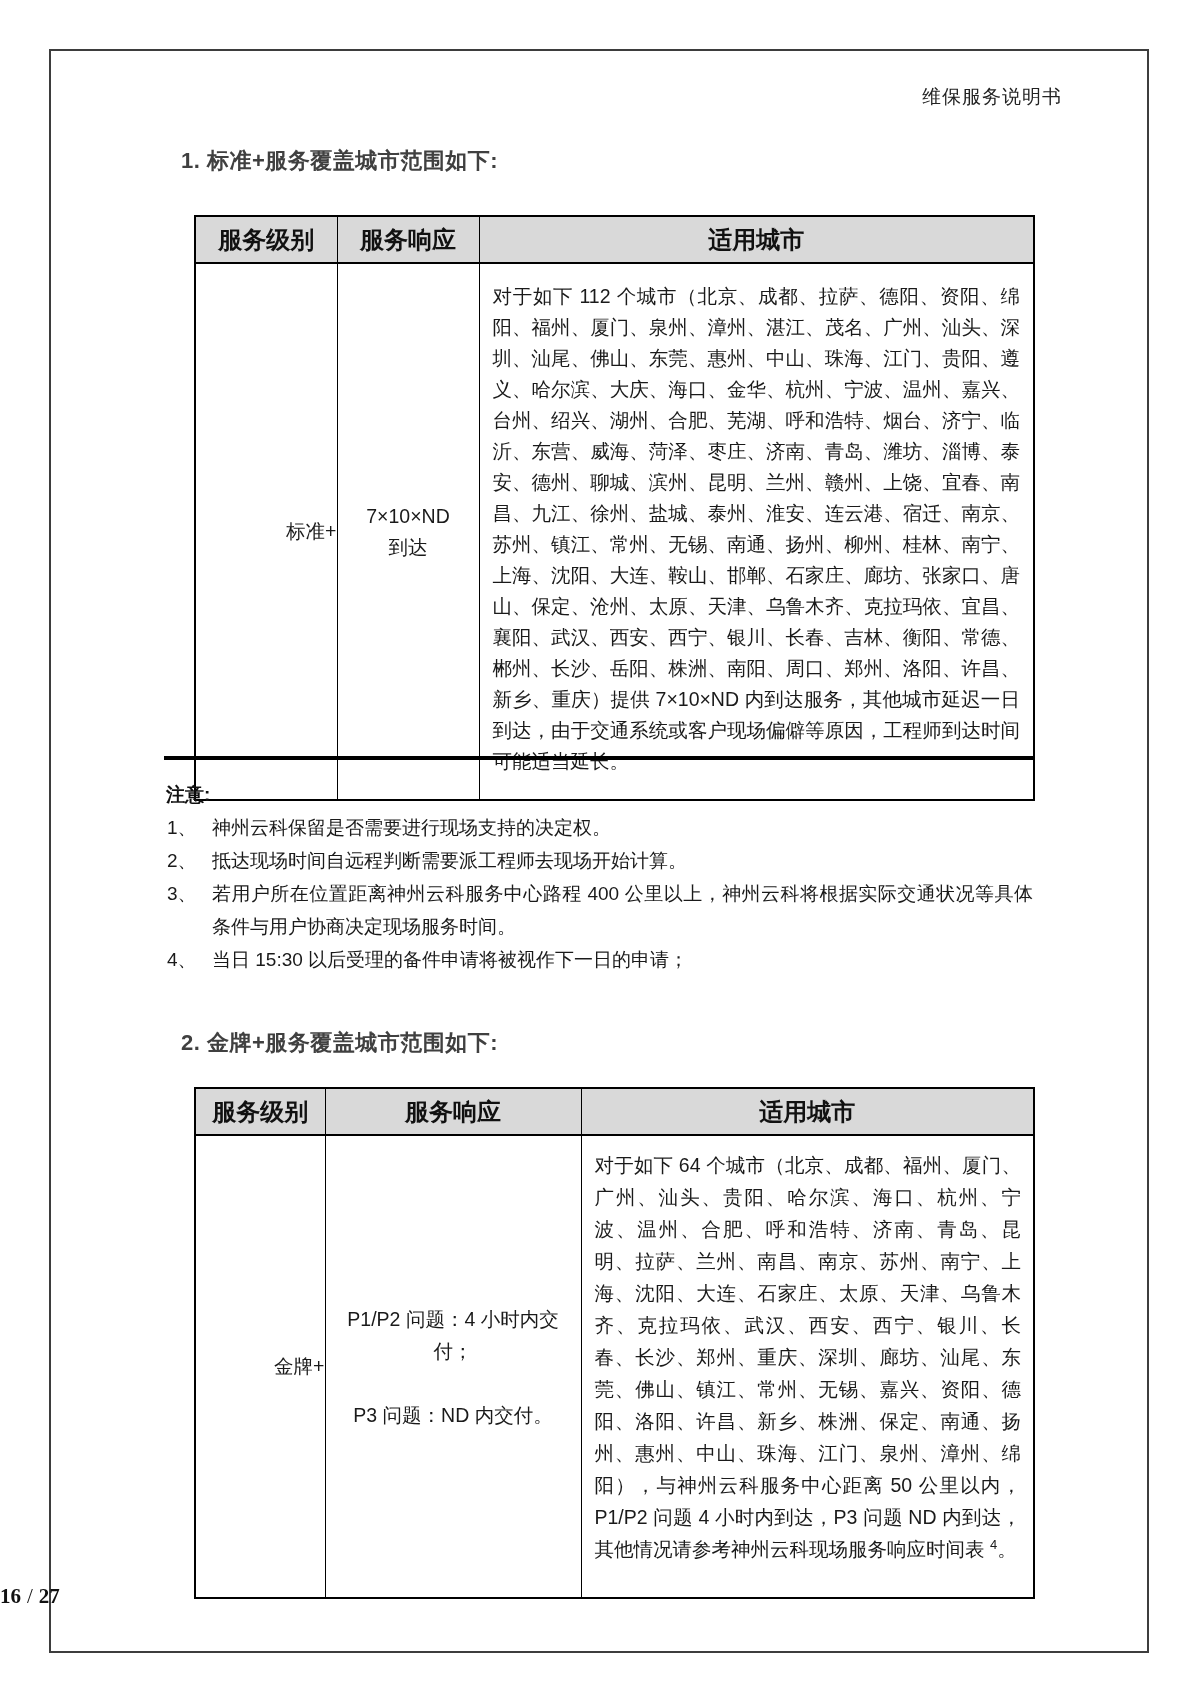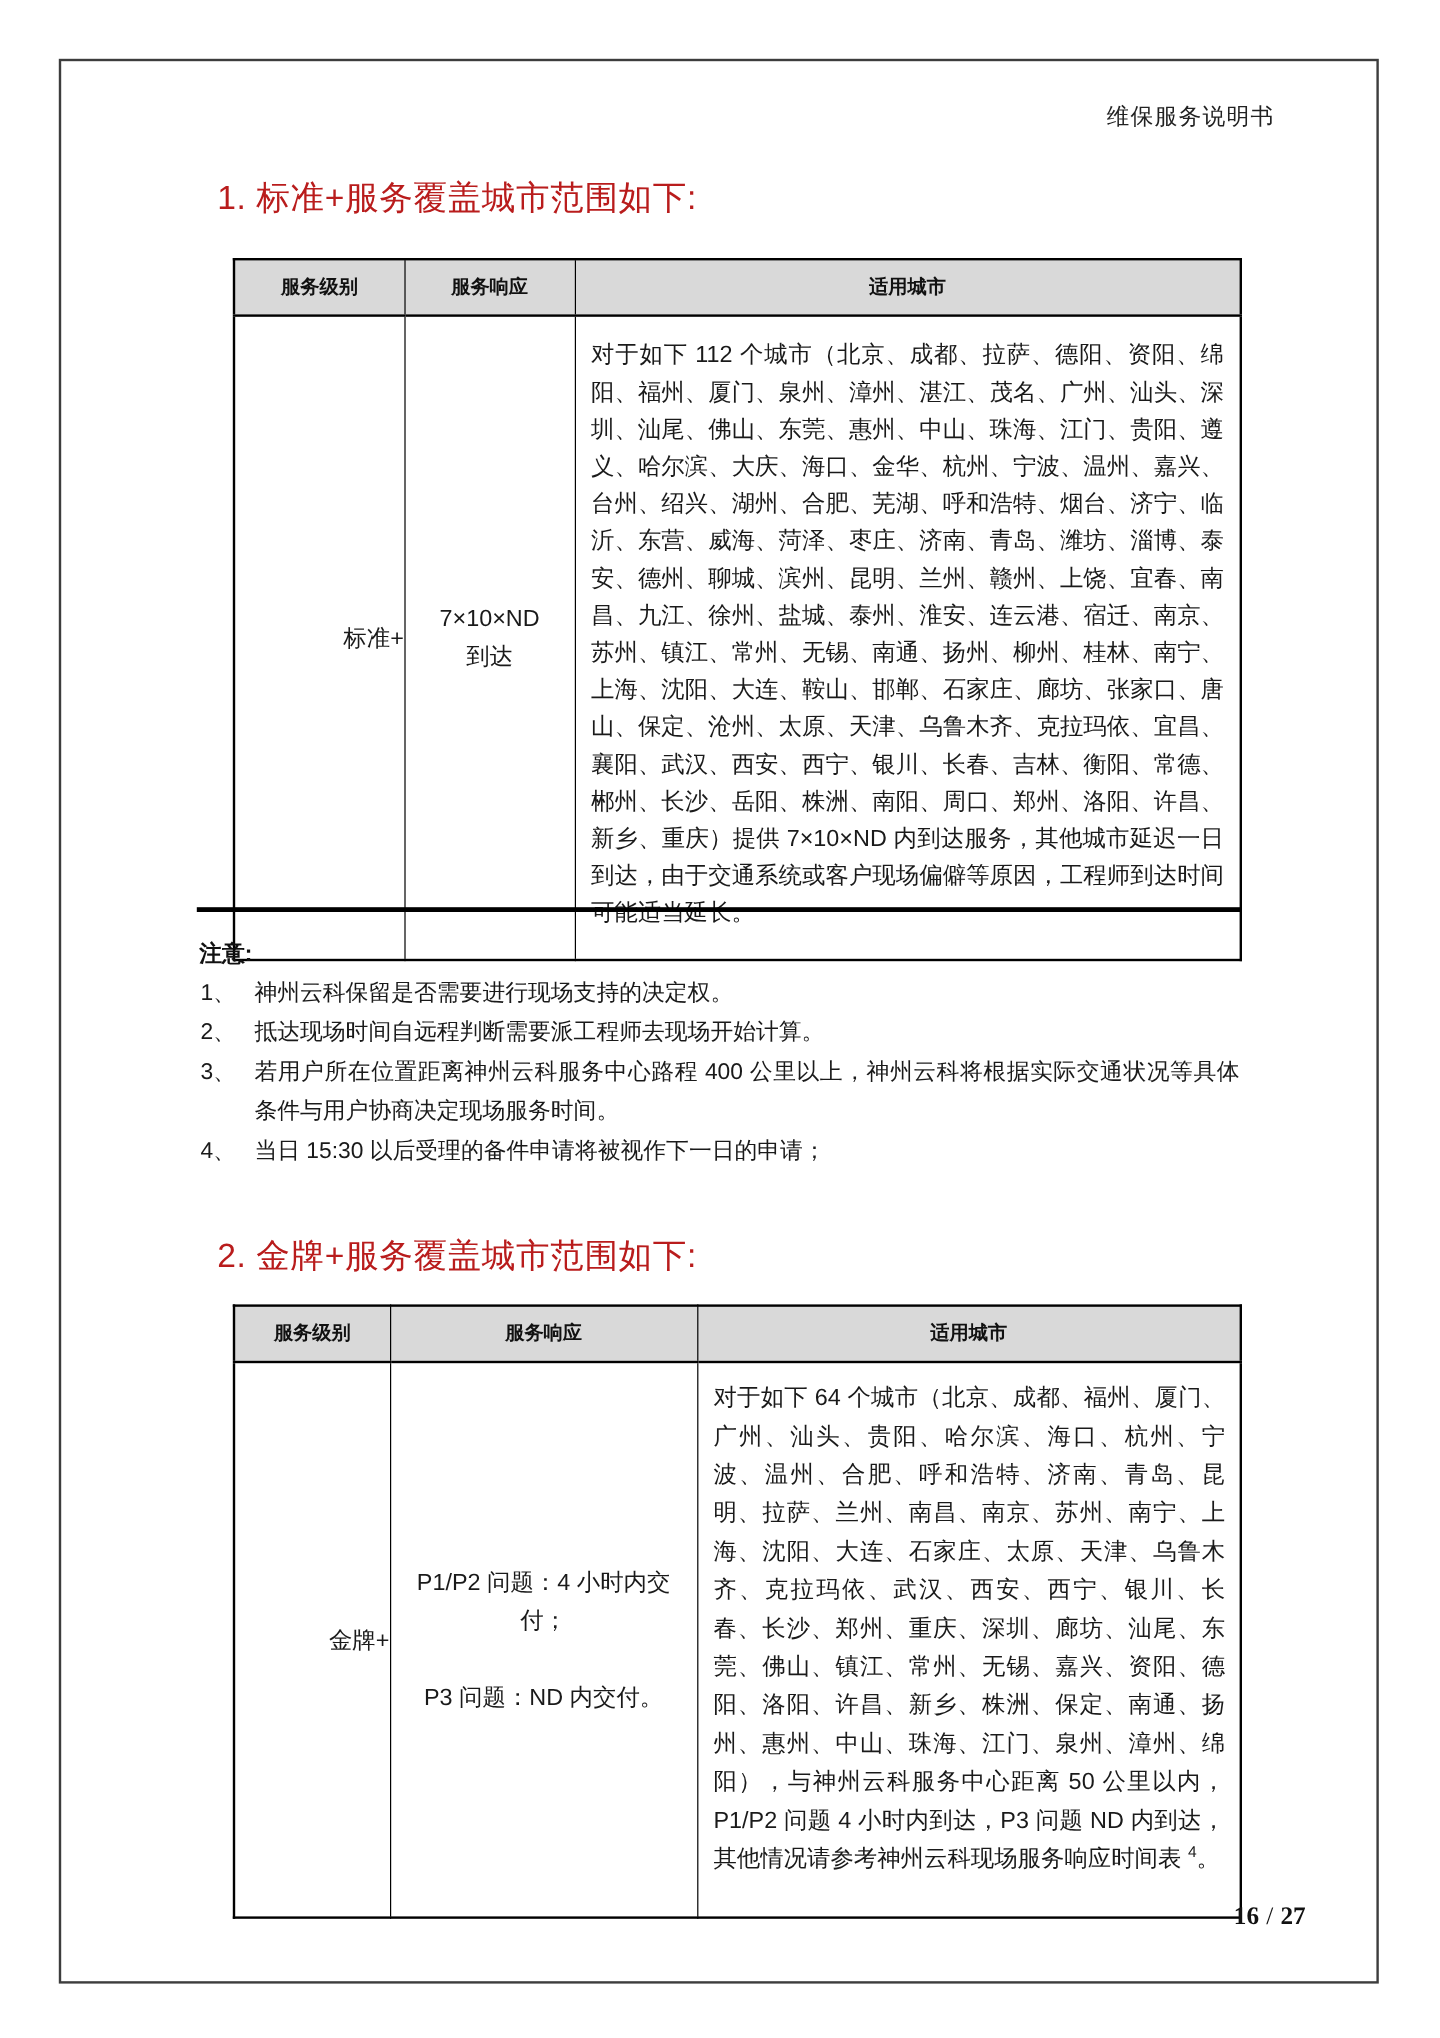--- a/index.html
+++ b/index.html
@@ -13,36 +13,36 @@
     position:absolute; left:49px; top:49px; width:1100px; height:1604px;
     border:2px solid #3d3d3d; background:#fff;
   }
   .doc-header {
     position:absolute; top:84px; right:138px;
     font-family:"Liberation Serif", serif;
     font-size:19px; color:#222; letter-spacing:1px;
   }
   .section-title {
     position:absolute; left:181px;
-    font-size:28px; font-weight:400; color:#b91c1c; letter-spacing:0.5px;
+    font-size:22px; font-weight:700; color:#404040; letter-spacing:0.5px;
   }
   #title1 { top:146px; }
   #title2 { top:1028px; }
 
   table.svc-table {
     position:absolute; left:194px; width:839px;
     border-collapse:collapse; table-layout:fixed;
     border:2px solid #000;
   }
   #table1 { top:215px; }
   #table2 { top:1087px; }
   .svc-table th {
     height:47px; background:#d9d9d9;
     border:1px solid #000; border-bottom:2px solid #000;
-    font-size:16px; font-weight:700; text-align:center; vertical-align:middle;
+    font-size:24px; font-weight:700; text-align:center; vertical-align:middle;
     color:#111;
   }
   .svc-table td {
     border:1px solid #000; vertical-align:middle;
     font-size:19.5px; color:#1a1a1a;
   }
   td.level-cell { text-align:right; }
   td.response-cell { text-align:center; line-height:31px; padding:20px 8px; }
   #table1 td.cities-cell {
     padding:17px 13px 22px 13px; text-align:justify;
@@ -66,21 +66,21 @@
   }
   .notes-list {
     position:absolute; left:167px; top:811px; width:866px;
   }
   .note-item { display:flex; font-size:19px; line-height:33px; }
   .note-num { width:45px; flex:0 0 45px; }
   .note-text { width:821px; text-align:justify; }
 
   .page-footer {
     position:absolute; left:0; top:1584px; width:1088px;
-    text-align:right;
+    text-align:left;
     font-family:"Liberation Serif", serif;
     font-size:21px; font-weight:700; color:#111;
   }
   .page-footer .sep { font-weight:400; padding:0 6px; }
 </style>
 </head>
 <body>
 
 <div class="page-border"></div>
 

